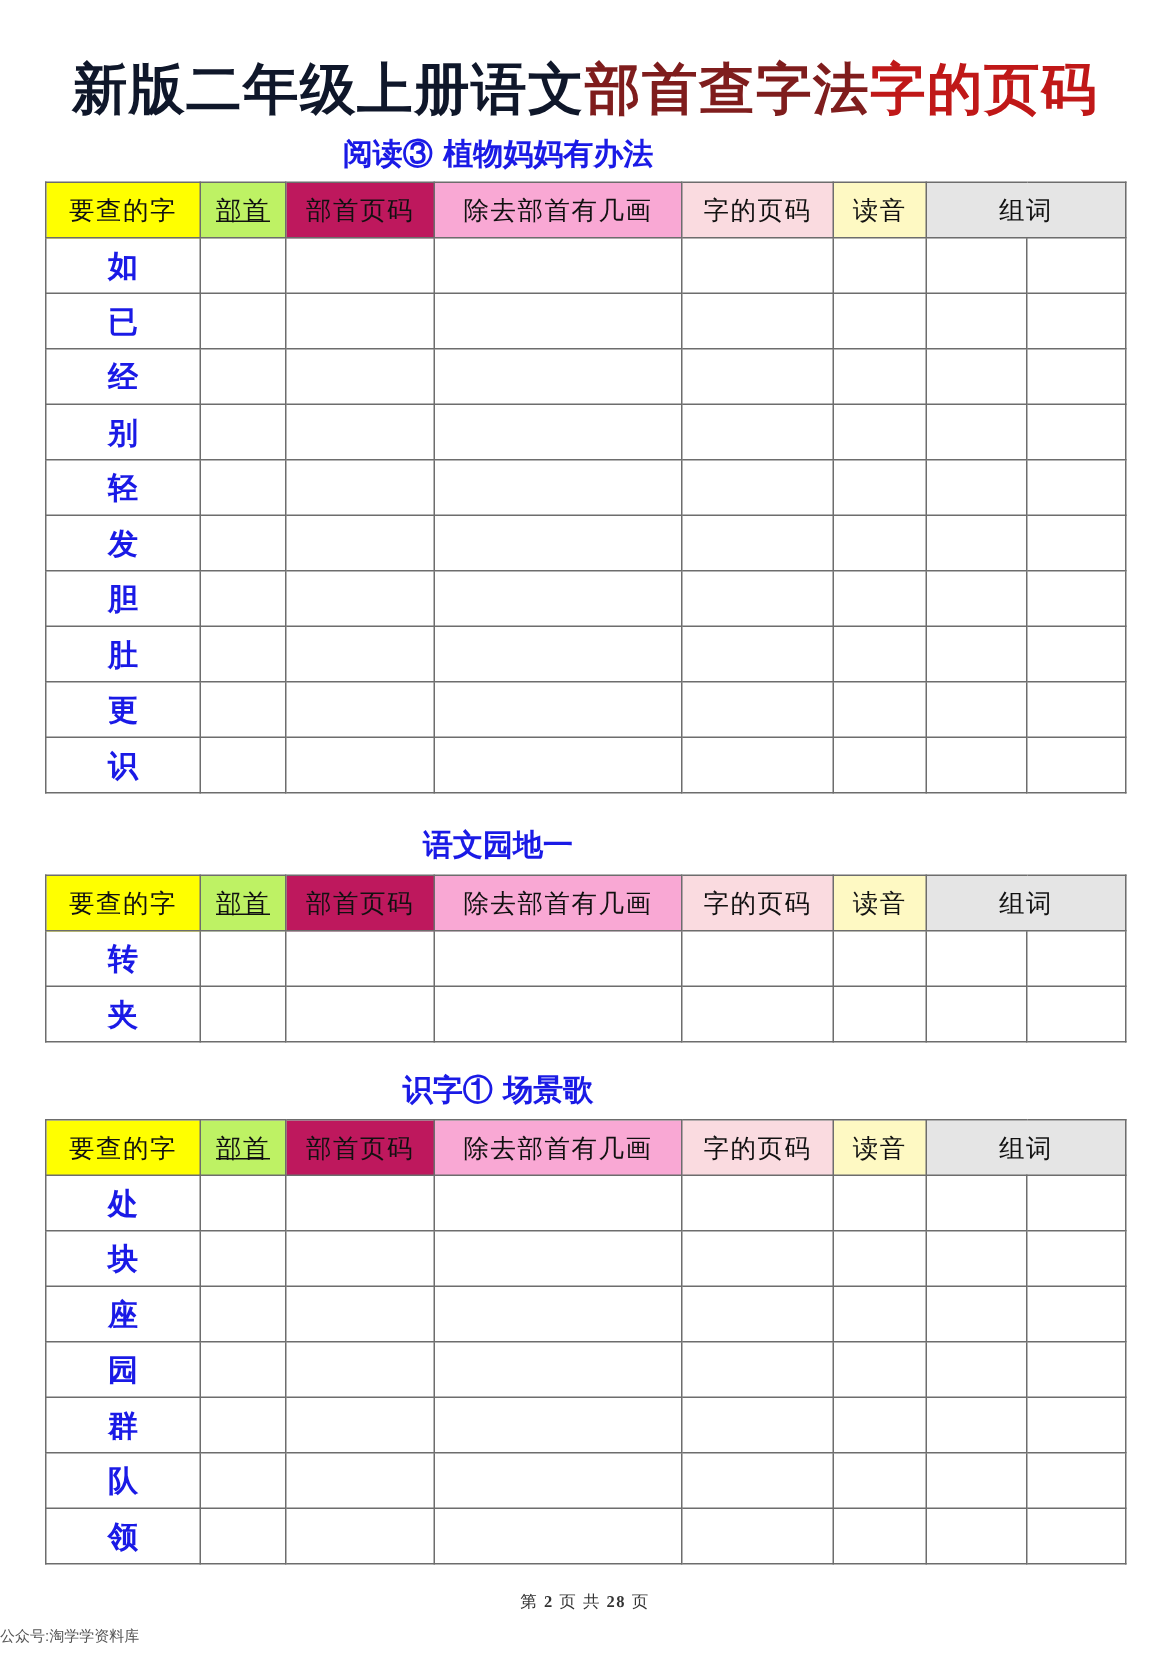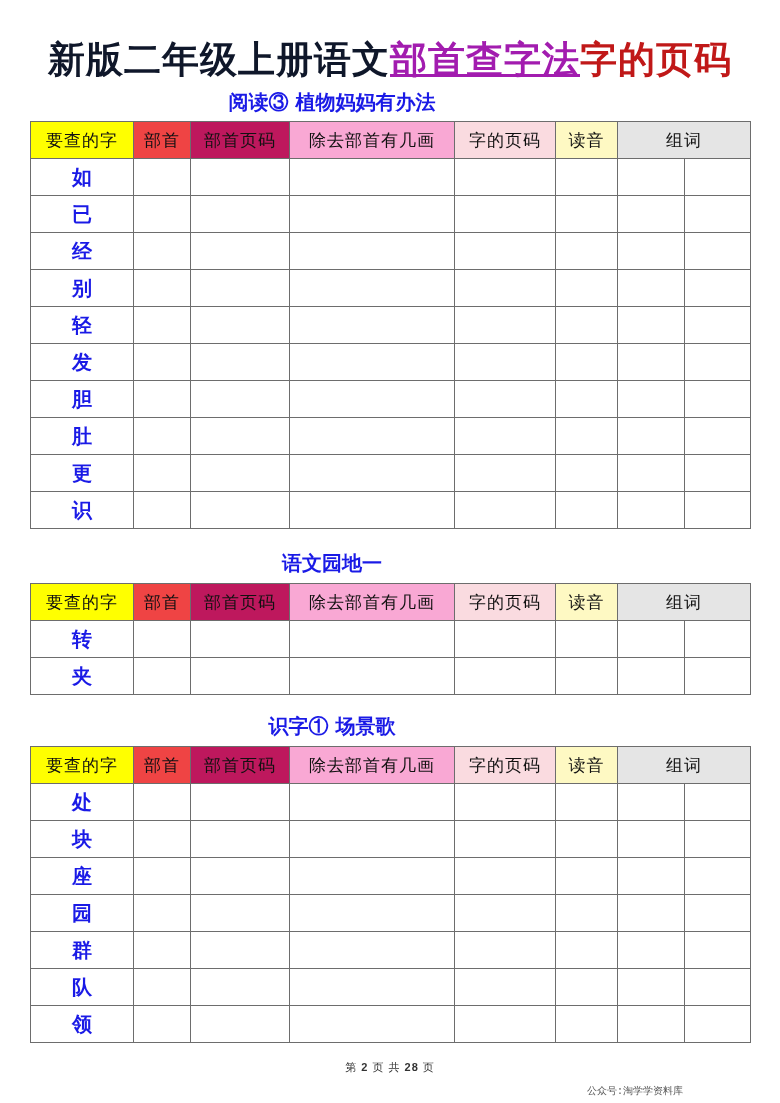--- a/index.html
+++ b/index.html
@@ -1,37 +1,37 @@
 <!DOCTYPE html>
 <html><head>
 <meta charset="utf-8">
 <style>
   html, body { margin:0; padding:0; background:#ffffff; }
   body { width:780px; height:1103px; position:relative; overflow:hidden; font-family:"DejaVu Serif", serif; }
   .title { position:absolute; top:34px; left:0; width:780px; text-align:center; font-size:37px; font-weight:bold; letter-spacing:1px; line-height:50px; white-space:nowrap; }
   .title .t1 { color:#0f172a; }
-  .title .t2 { color:#a21caf;text-decoration:underline; }
+  .title .t2 { color:#7f1d1d; }
   .title .t3 { color:#c01818; }
   .section-title { position:absolute; left:0; width:664px; text-align:center; color:#1a1ae6; font-size:20px; font-weight:bold; line-height:28px; }
   table.grid { position:absolute; left:30px; width:720px; border-collapse:collapse; table-layout:fixed;padding-left:28px; }
   table.grid td, table.grid th { border:1px solid #6d6d6d; padding:0; text-align:center; vertical-align:middle; }
   table.grid th { font-weight:normal; font-size:17px; color:#111; height:36px; letter-spacing:1px; }
   table.grid td { height:36px; }
   th.c-char { background:#ffff00; }
-  th.c-radical { background:#ef4444; }
+  th.c-radical { background:#bef264;text-decoration:underline; }
   th.c-radpage { background:#be185d; }
   th.c-strokes { background:#f9a8d4; }
   th.c-charpage { background:#fadbe0; }
   th.c-reading { background:#fef9c3; }
   th.c-words { background:#e5e5e5; }
   td.char { color:#1a1ae6; font-size:20px; font-weight:bold; }
   td.blank { background:#fff; }
-  .footer-page { position:absolute; top:1060px; left:0; width:780px; text-align:center; font-size:11px; color:#333; font-family:Liberation Sans, sans-serif; letter-spacing:1px; }
+  .footer-page { position:absolute; top:1060px; left:0; width:780px; text-align:center; font-size:11px; color:#333; font-family:Liberation Serif, serif; letter-spacing:1px; }
   .footer-page b { font-weight:bold; }
-  .footer-note { position:absolute; top:1084px; left:0; width:683px; text-align:right; font-size:10px; color:#555; font-family:Liberation Mono, monospace; }
+  .footer-note { position:absolute; top:1084px; left:0; width:683px; text-align:left; font-size:10px; color:#555; font-family:Liberation Sans, sans-serif; }
 </style>
 </head>
 <body>
 
 <div class="title">
   <span class="t1">新版二年级上册语文</span><span class="t2">部首查字法</span><span class="t3">字的页码</span>
 </div>
 
 <div class="section-title" style="top:88px;">阅读③ 植物妈妈有办法</div>
 <table class="grid" style="top:121px;">

